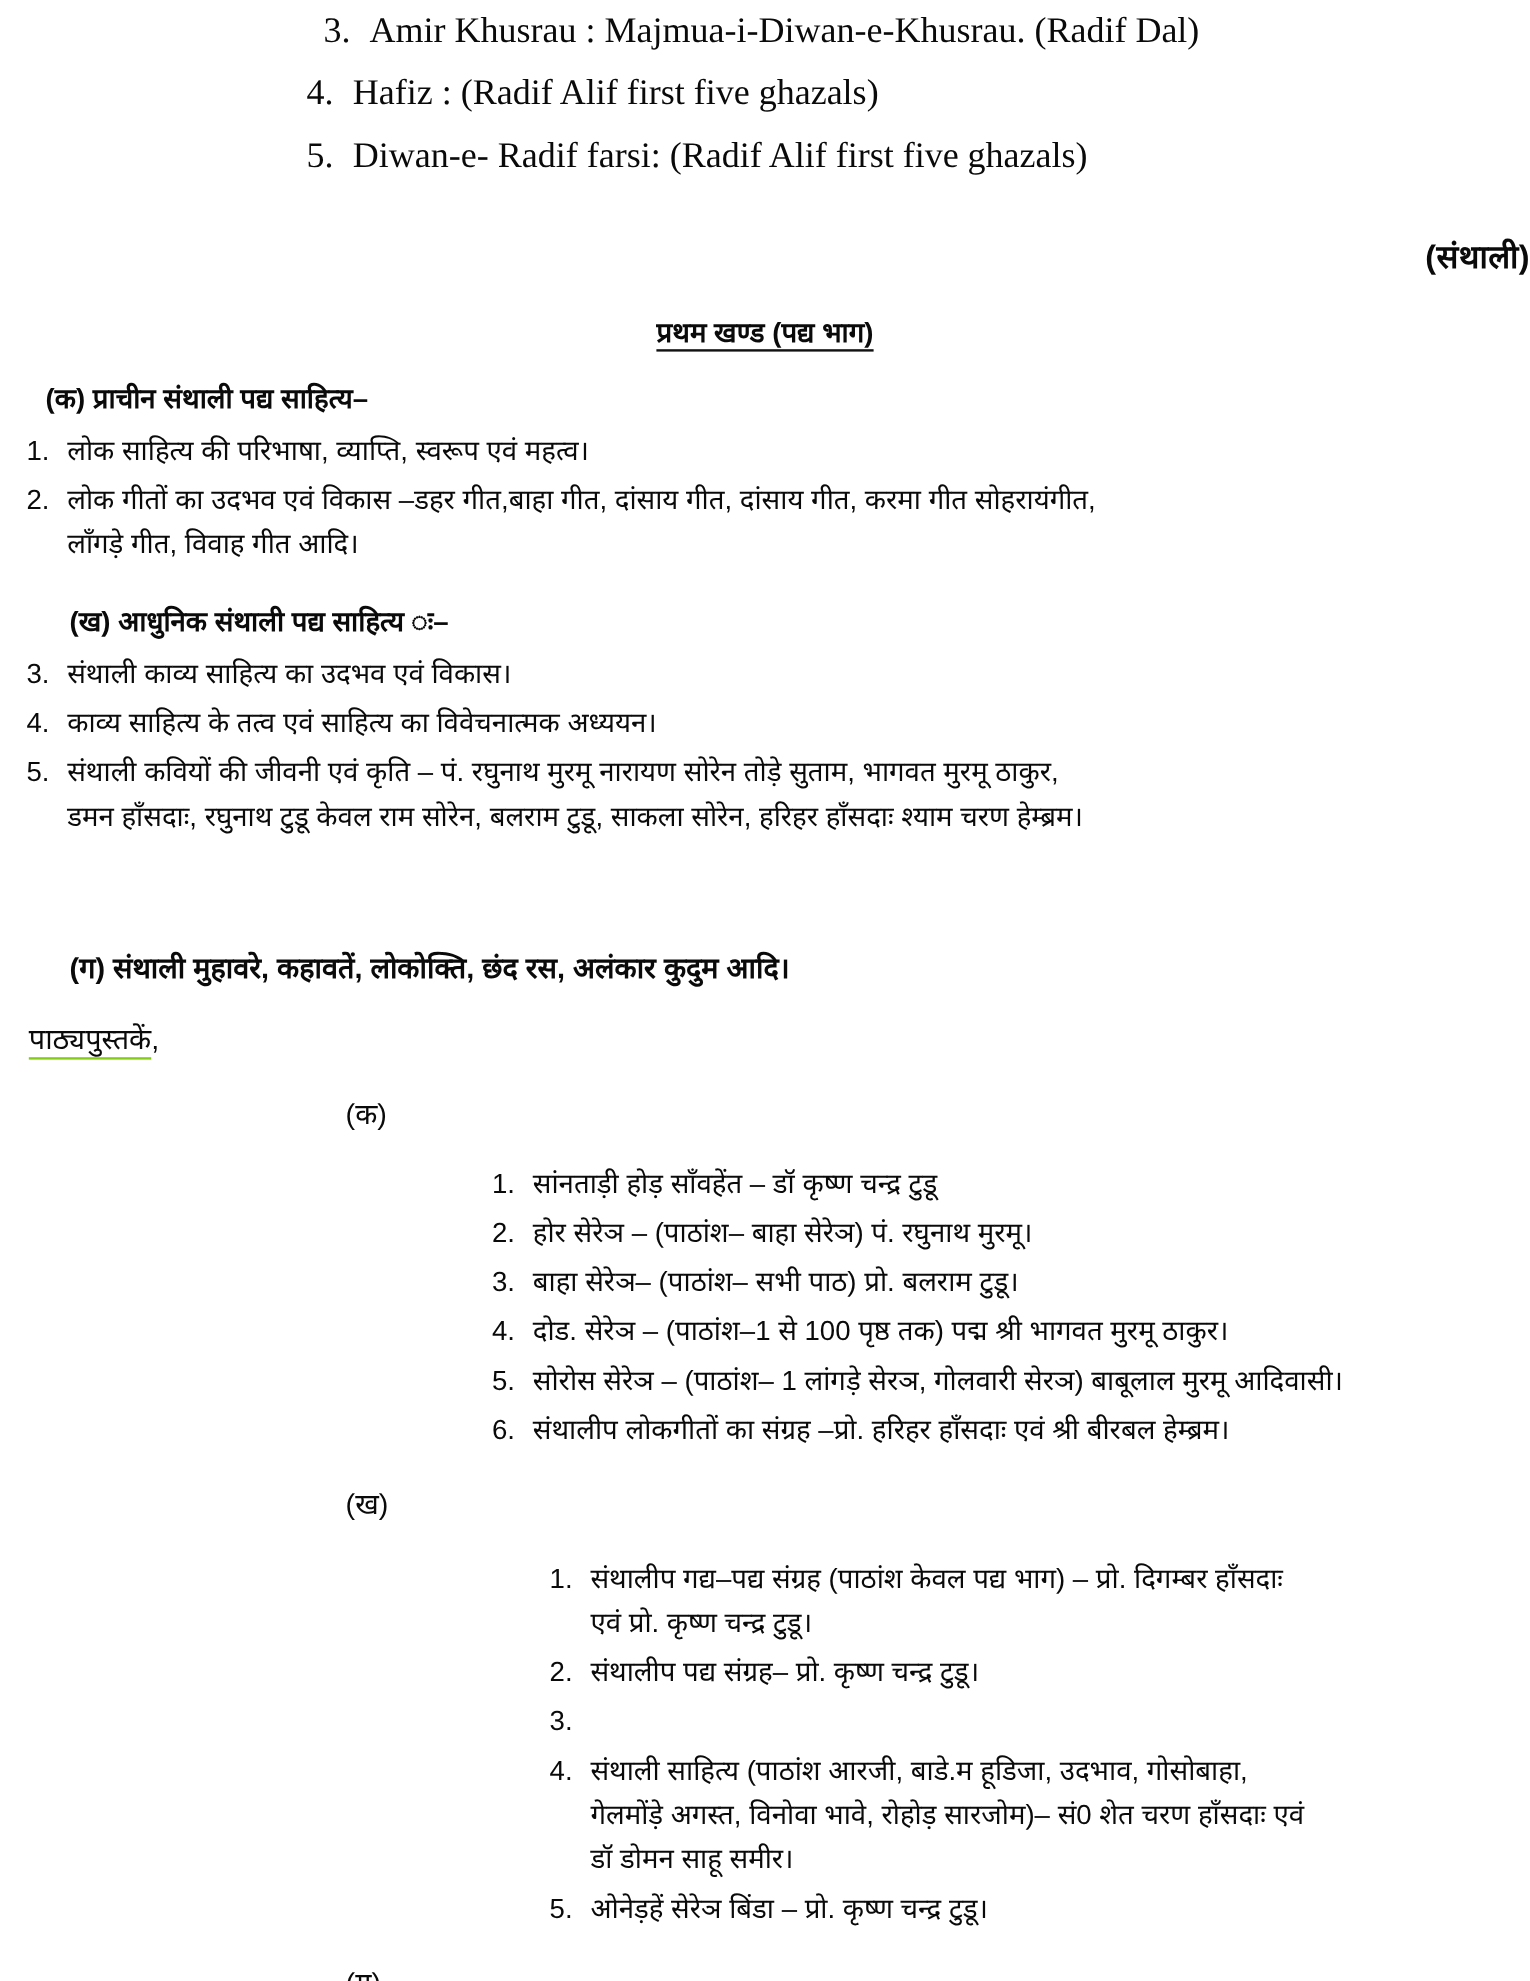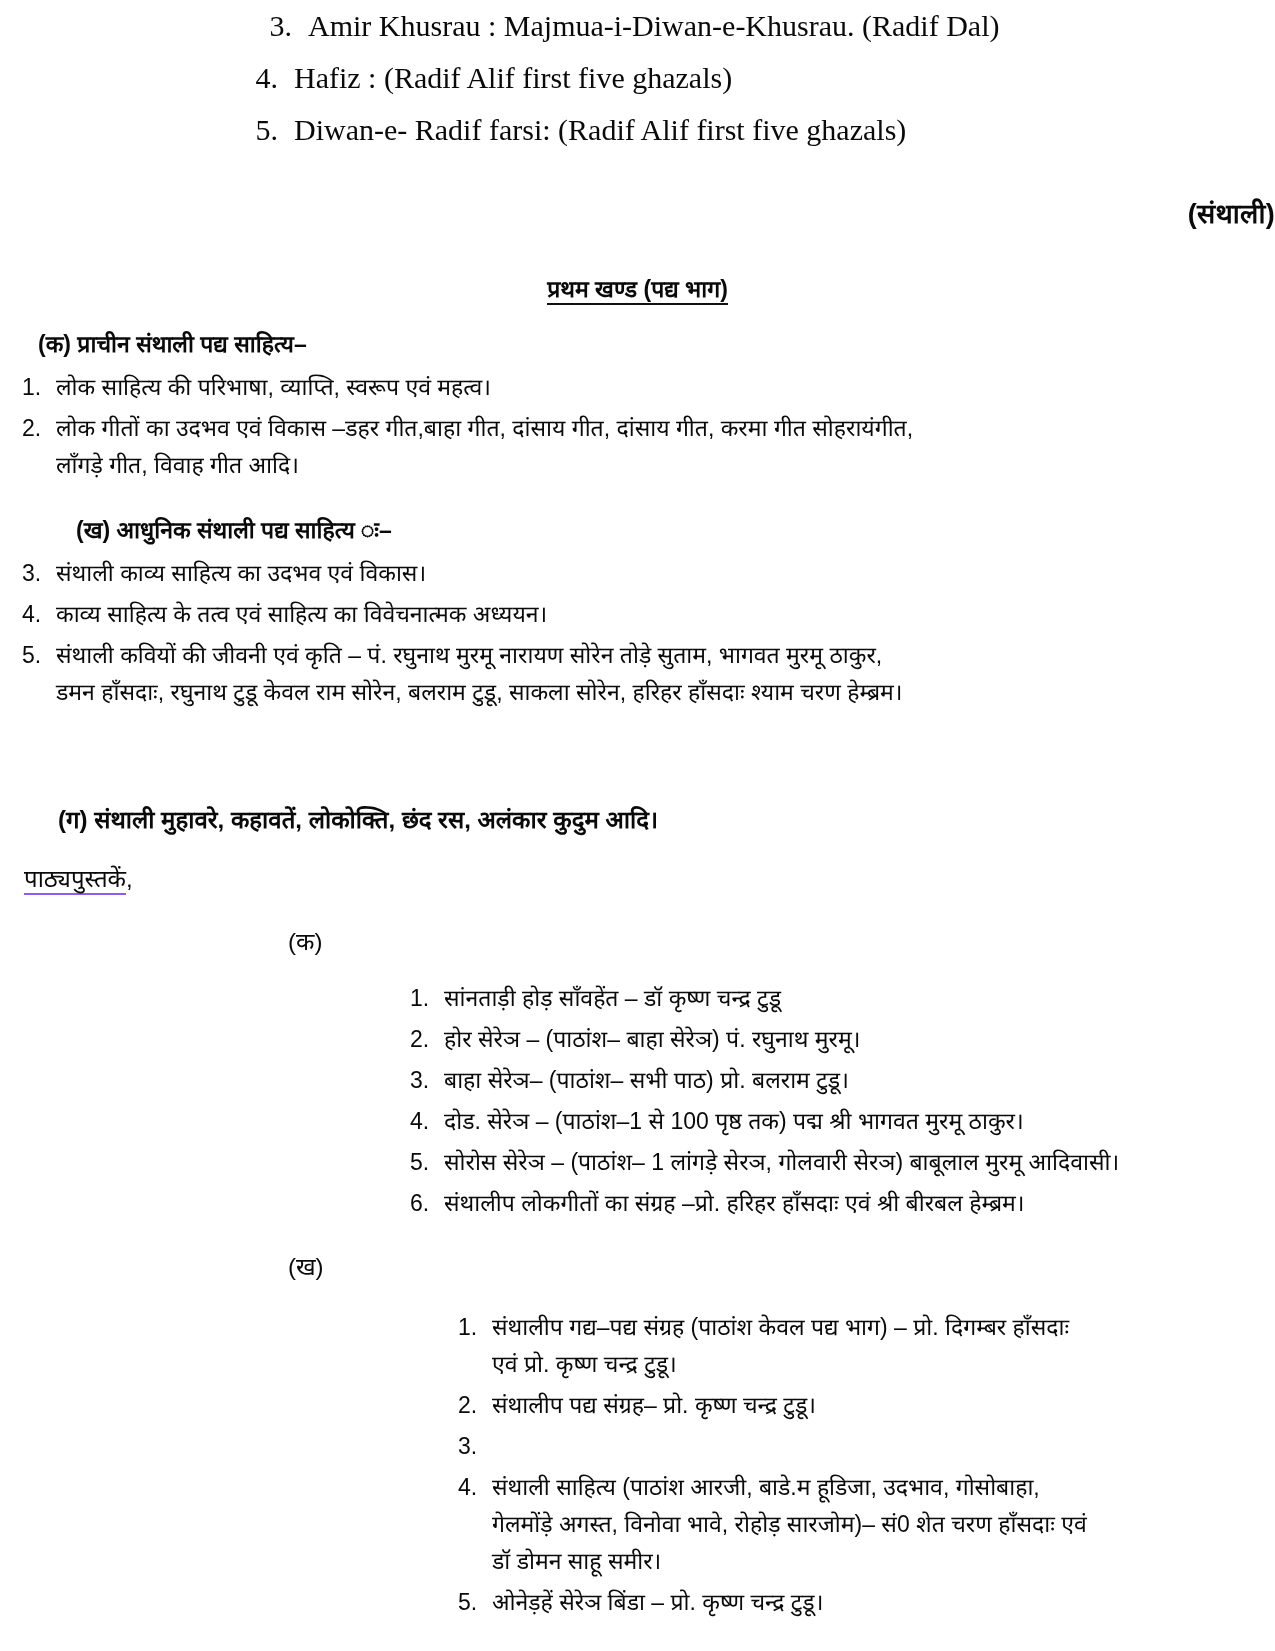--- a/index.html
+++ b/index.html
@@ -63,53 +63,53 @@
     font-size: 27px;
     font-weight: bold;
     margin-top: 40px;
     letter-spacing: 0.3px;
   }
 
   .subtitle-khand {
     text-align: center;
     font-size: 23px;
     font-weight: bold;
-    margin-top: 38px;
+    margin-top: 26px;
   }
   .subtitle-khand span {
     border-bottom: 2px solid #111;
     padding-bottom: 1px;
   }
 
   .heading-k {
     font-weight: bold;
     font-size: 23px;
     margin-top: 18px;
     padding-left: 38px;
   }
   .heading-kh {
     font-weight: bold;
     font-size: 23px;
     margin-top: 28px;
-    padding-left: 76px;
+    padding-left: 58px;
   }
   .heading-g {
     font-weight: bold;
     font-size: 24px;
     margin-top: 90px;
     padding-left: 58px;
   }
 
   .paathya {
     font-size: 24px;
     margin-top: 22px;
     padding-left: 24px;
   }
   .paathya span.u {
-    border-bottom: 2px solid #8b5cf6;
+    border-bottom: 2px solid #84cc16;
     padding-bottom: 1px;
   }
 
   
   .num-list {
     margin: 0;
     padding: 0;
     list-style: none;
   }
   .num-list > li {

